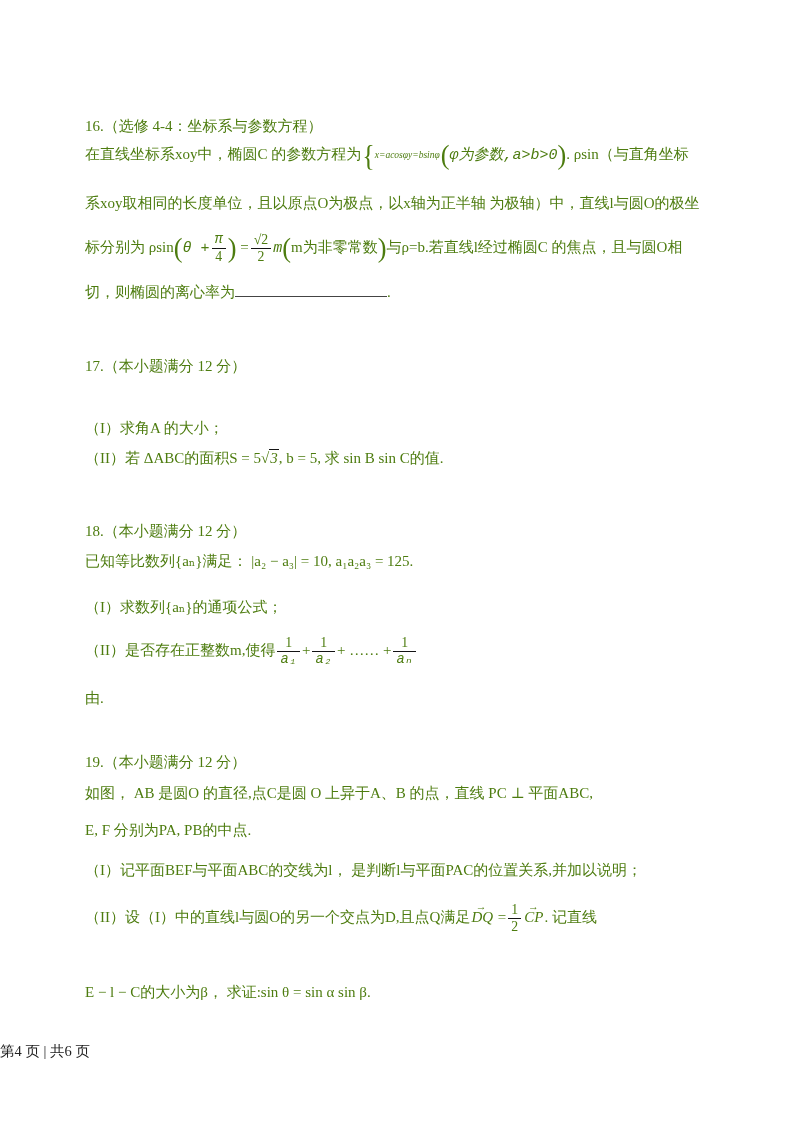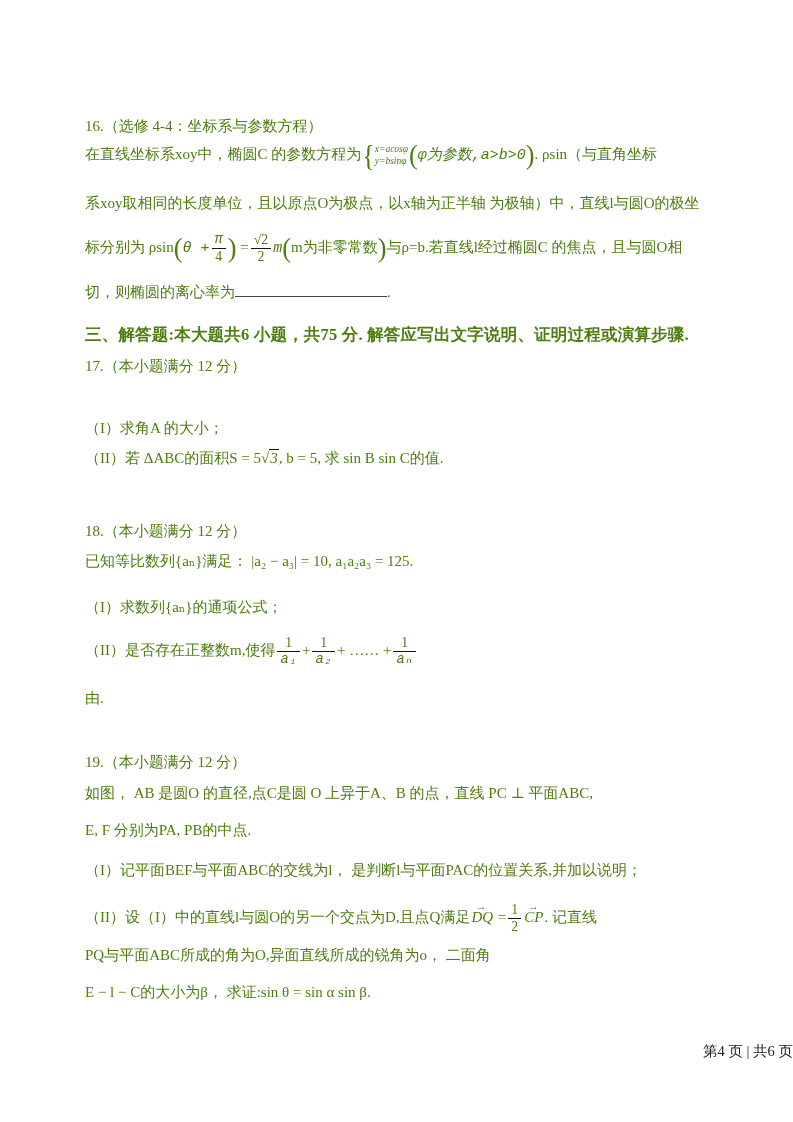--- a/index.html
+++ b/index.html
@@ -22,34 +22,34 @@
   }
   .sec-header { font-weight:700; font-size:16.5px; letter-spacing:0.2px; }
   .it { font-style:italic;font-family:Liberation Mono, monospace; }
   
   .frac { display:inline-block; vertical-align:middle; text-align:center; font-size:0.92em; margin:0 2px; }
   .frac .ft { display:block; border-bottom:1.2px solid #141414; padding:0 3px; line-height:1.15; }
   .frac .fb { display:block; padding:0 3px; line-height:1.15; }
   
   .cases { display:inline-flex; align-items:center; vertical-align:middle; margin:0 1px; }
   .cases .brace { font-size:26px; font-weight:400; line-height:1; transform:scaleY(1.1); }
-  .cases .rows { display:inline-flex; flex-direction:column; font-size:9.5px; line-height:1.25; font-style:italic;justify-content:center; }
+  .cases .rows { display:inline-flex; flex-direction:row; font-size:9.5px; line-height:1.25; font-style:italic;justify-content:center; }
   
   .bigp { font-size:1.75em; vertical-align:middle; font-weight:300; line-height:0.9; }
   
   .radsign { font-style:normal; }
   .radbody { border-top:1.4px solid #141414; font-style:italic; padding:0 1px; }
   
   .vec { position:relative; display:inline-block; font-style:italic; margin:0 1px; }
   .vec .ar { position:absolute; top:-0.72em; left:20%; font-size:0.72em; font-style:normal; letter-spacing:0; }
   
   .blank { display:inline-block; width:152px; height:1.05em; border-bottom:1.3px solid #444; vertical-align:baseline; }
   .footer {
     position:absolute; top:1042px; left:0; width:100%;
-    text-align:right; font-size:14.5px; color:#222;
+    text-align:left; font-size:14.5px; color:#222;
   }
 </style>
 </head>
 <body>
 
 <div class="page">
 
   <div class="ln" style="top:116px">16.（选修 4-4：坐标系与参数方程）</div>
 
   <div class="ln" style="top:143px">
@@ -65,21 +65,20 @@
   <div class="ln" style="top:193px">系xoy取相同的长度单位，且以原点O为极点，以x轴为正半轴 为极轴）中，直线l与圆O的极坐</div>
 
   <div class="ln" style="top:232px">
     <span>标分别为 ρsin</span><span class="bigp">(</span><span class="it">θ +</span><span class="frac"><span class="ft it">π</span><span class="fb">4</span></span><span class="bigp">)</span> <span>=</span><span class="frac"><span class="ft">√2</span><span class="fb">2</span></span><span class="it">m</span><span class="bigp">(</span><span>m为非零常数</span><span class="bigp">)</span><span>与ρ=b.若直线l经过椭圆C 的焦点，且与圆O相</span>
   </div>
 
   <div class="ln" style="top:280px">
     <span>切，则椭圆的离心率为</span><span class="blank"></span><span>.</span>
   </div>
 
-  <div class="ln sec-header" style="top:324px">三、解答题:本大题共6 小题，共75 分. 解答应写出文字说明、证明过程或演算步骤.</div>
 
   <div class="ln" style="top:356px">17.（本小题满分 12 分）</div>
   <div class="ln" style="top:418px">（I）求角A 的大小；</div>
   <div class="ln" style="top:448px">
     <span>（II）若 ΔABC的面积S = 5</span><span class="radsign">√</span><span class="radbody">3</span><span>, b = 5, 求 sin B sin C的值.</span>
   </div>
 
   <div class="ln" style="top:521px">18.（本小题满分 12 分）</div>
   <div class="ln" style="top:551px">已知等比数列{aₙ}满足：  |a₂ − a₃| = 10, a₁a₂a₃ = 125.</div>
   <div class="ln" style="top:597px">（I）求数列{aₙ}的通项公式；</div>
@@ -88,18 +87,17 @@
   </div>
   <div class="ln" style="top:688px">由.</div>
 
   <div class="ln" style="top:752px">19.（本小题满分 12 分）</div>
   <div class="ln" style="top:783px">如图， AB 是圆O 的直径,点C是圆 O 上异于A、B 的点，直线 PC ⊥ 平面ABC,</div>
   <div class="ln" style="top:820px">E, F 分别为PA, PB的中点.</div>
   <div class="ln" style="top:860px">（I）记平面BEF与平面ABC的交线为l， 是判断l与平面PAC的位置关系,并加以说明；</div>
   <div class="ln" style="top:902px">
     <span>（II）设（I）中的直线l与圆O的另一个交点为D,且点Q满足</span><span class="vec"><span class="ar">→</span><span>DQ</span></span> <span>=</span><span class="frac"><span class="ft">1</span><span class="fb">2</span></span><span class="vec"><span class="ar">→</span><span>CP</span></span><span>. 记直线</span>
   </div>
-  <div class="ln" style="top:945px">PQ与平面ABC所成的角为O,异面直线所成的锐角为o， 二面角</div>
   <div class="ln" style="top:982px">E − l − C的大小为β， 求证:sin θ = sin α sin β.</div>
 
   <div class="footer">第4 页 | 共6 页</div>
 
 </div>
 
 </body></html>

